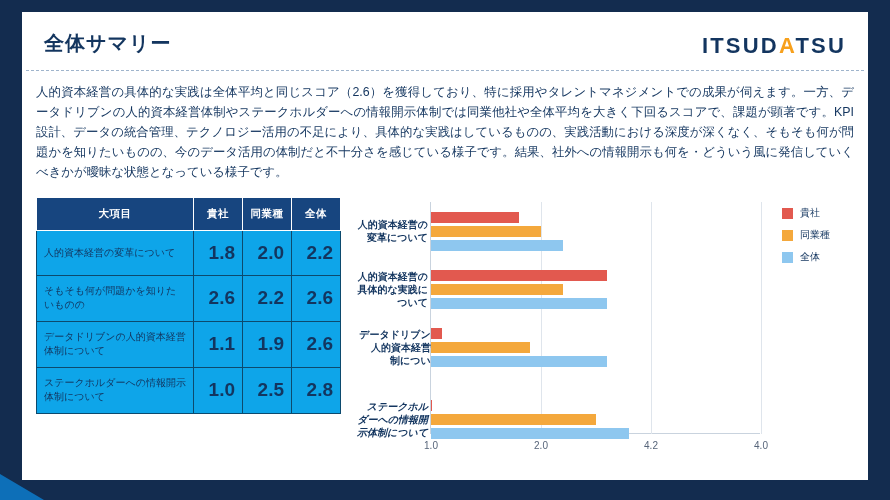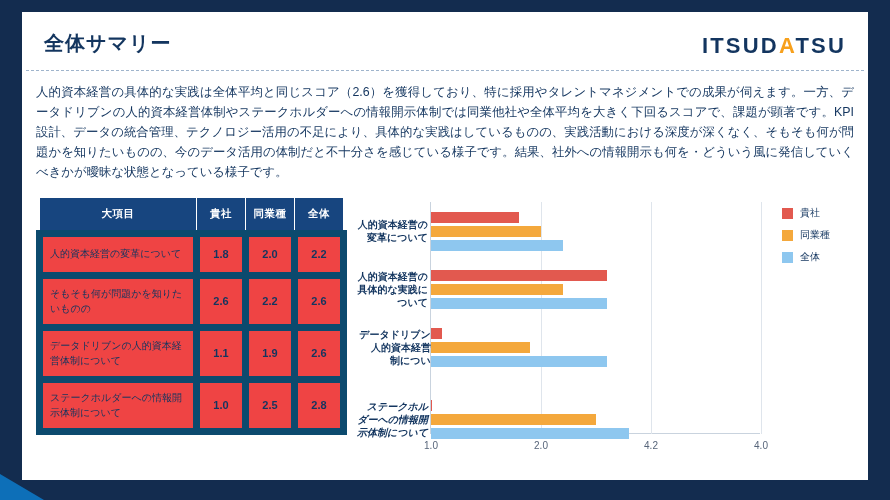--- a/index.html
+++ b/index.html
@@ -121,33 +121,33 @@
     text-align: center;
     letter-spacing: 0.5px;
   }
   table.score-table th.col-main {
     width: 148px;
   }
   table.score-table th.col-num {
     width: 40px;
   }
   table.score-table td {
-    border: 7px solid #0c4a6e;
-    background: #ef4444;
+    border: 1px solid #0c4a6e;
+    background: #0ea5e9;
     color: #13355f;
     font-size: 10px;
     padding: 8px 7px;
     line-height: 1.45;
     vertical-align: middle;
     height: 42px;
     box-sizing: border-box;
   }
   table.score-table td.num {
-    text-align: center;
-    font-size: 11px;
+    text-align: right;
+    font-size: 19px;
     font-weight: bold;
   }
 
   
   .chart-panel {
     position: absolute;
     left: 322px; top: 196px;
     width: 534px;
     height: 262px;
   }

